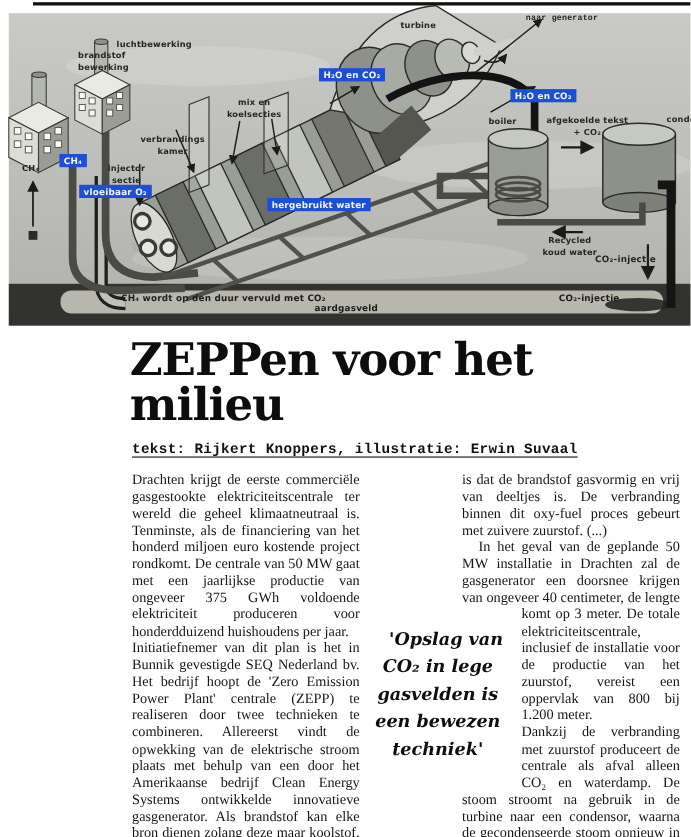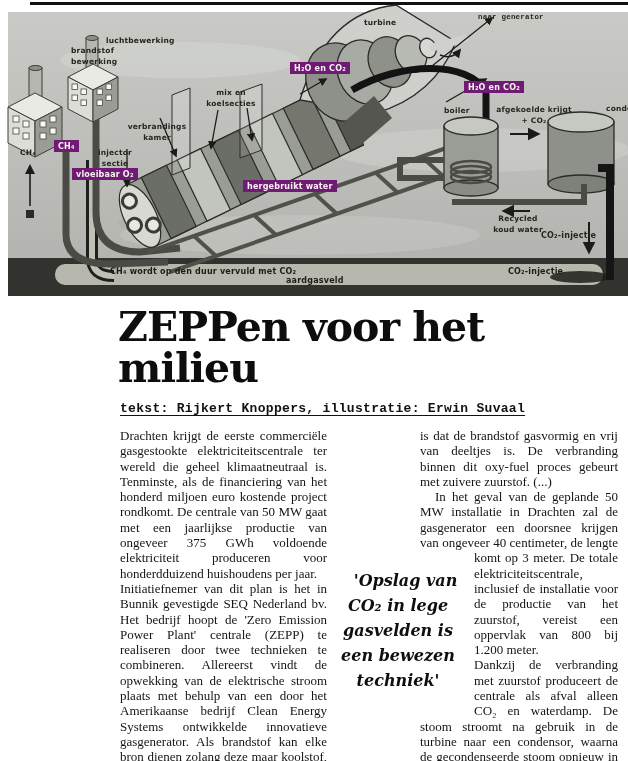--- a/index.html
+++ b/index.html
@@ -5,21 +5,21 @@
   html,body{margin:0;padding:0;background:#ffffff;}
   .page{position:relative;width:628px;height:761px;background:#fff;overflow:hidden;
         font-family:"DejaVu Sans",sans-serif;color:#141414;}
 
   
   .diagram{position:relative;width:628px;height:297px;}
   .diagram svg{position:absolute;left:0;top:0;}
   .lbl{position:absolute;font:bold 7.5px "DejaVu Sans",sans-serif;color:#26261f;
        line-height:1.45;letter-spacing:.2px;white-space:pre-line;}
   .lbl.ctr{text-align:center;}
-  .boxlbl{position:absolute;background:#701a75;color:#f4f4ee;
+  .boxlbl{position:absolute;background:#1d4ed8;color:#f4f4ee;
           font:bold 8px "DejaVu Sans",sans-serif;padding:2px 4px 1px;white-space:nowrap;
           letter-spacing:.2px;}
   .bandlbl{position:absolute;font:bold 8px "DejaVu Sans",sans-serif;color:#1d1d18;
            white-space:nowrap;letter-spacing:.2px;}
 
   .caption{margin:3px 0 0 2px;font:italic bold 8px "DejaVu Sans",sans-serif;color:#1a1a1a;}
 
   
   .headline{margin:10px 0 0 118px;font:bold 41px/1 "DejaVu Serif",serif;
             letter-spacing:-1px;color:#0d0d0d;}
@@ -204,21 +204,21 @@
 kamer</div>
     <div class="lbl ctr" style="left:93px;top:124px;width:44px;margin-top:24px;">injector
 sectie</div>
     <div class="lbl ctr" style="left:200px;top:88px;width:62px;">mix en
 koelsecties</div>
     <div class="lbl" style="left:324px;top:18px;margin-left:40px;">turbine</div>
     <div class="lbl" style="left:478px;top:12px;font-family:Liberation Mono, monospace;">naar generator</div>
     <div class="boxlbl" style="left:290px;top:62px;">H₂O en CO₂</div>
     <div class="boxlbl" style="left:464px;top:81px;">H₂O en CO₂</div>
     <div class="lbl" style="left:444px;top:106px;">boiler</div>
-    <div class="lbl ctr" style="left:496px;top:105px;width:76px;">afgekoelde krijgt
+    <div class="lbl ctr" style="left:496px;top:105px;width:76px;">afgekoelde tekst
 + CO₂</div>
     <div class="lbl" style="left:606px;top:104px;">condenser</div>
     <div class="boxlbl" style="left:54px;top:140px;">CH₄</div>
     <div class="lbl" style="left:20px;top:148px;">CH₄</div>
     <div class="boxlbl" style="left:72px;top:168px;">vloeibaar O₂</div>
     <div class="boxlbl" style="left:243px;top:180px;">hergebruikt water</div>
     <div class="lbl ctr" style="left:492px;top:214px;width:52px;">Recycled
 koud water</div>
     <div class="lbl" style="left:541px;top:230px;font-size:8px;">CO₂-injectie</div>
     <div class="bandlbl" style="left:86px;top:267px;padding-left:24px;">CH₄ wordt op den duur vervuld met CO₂</div>

